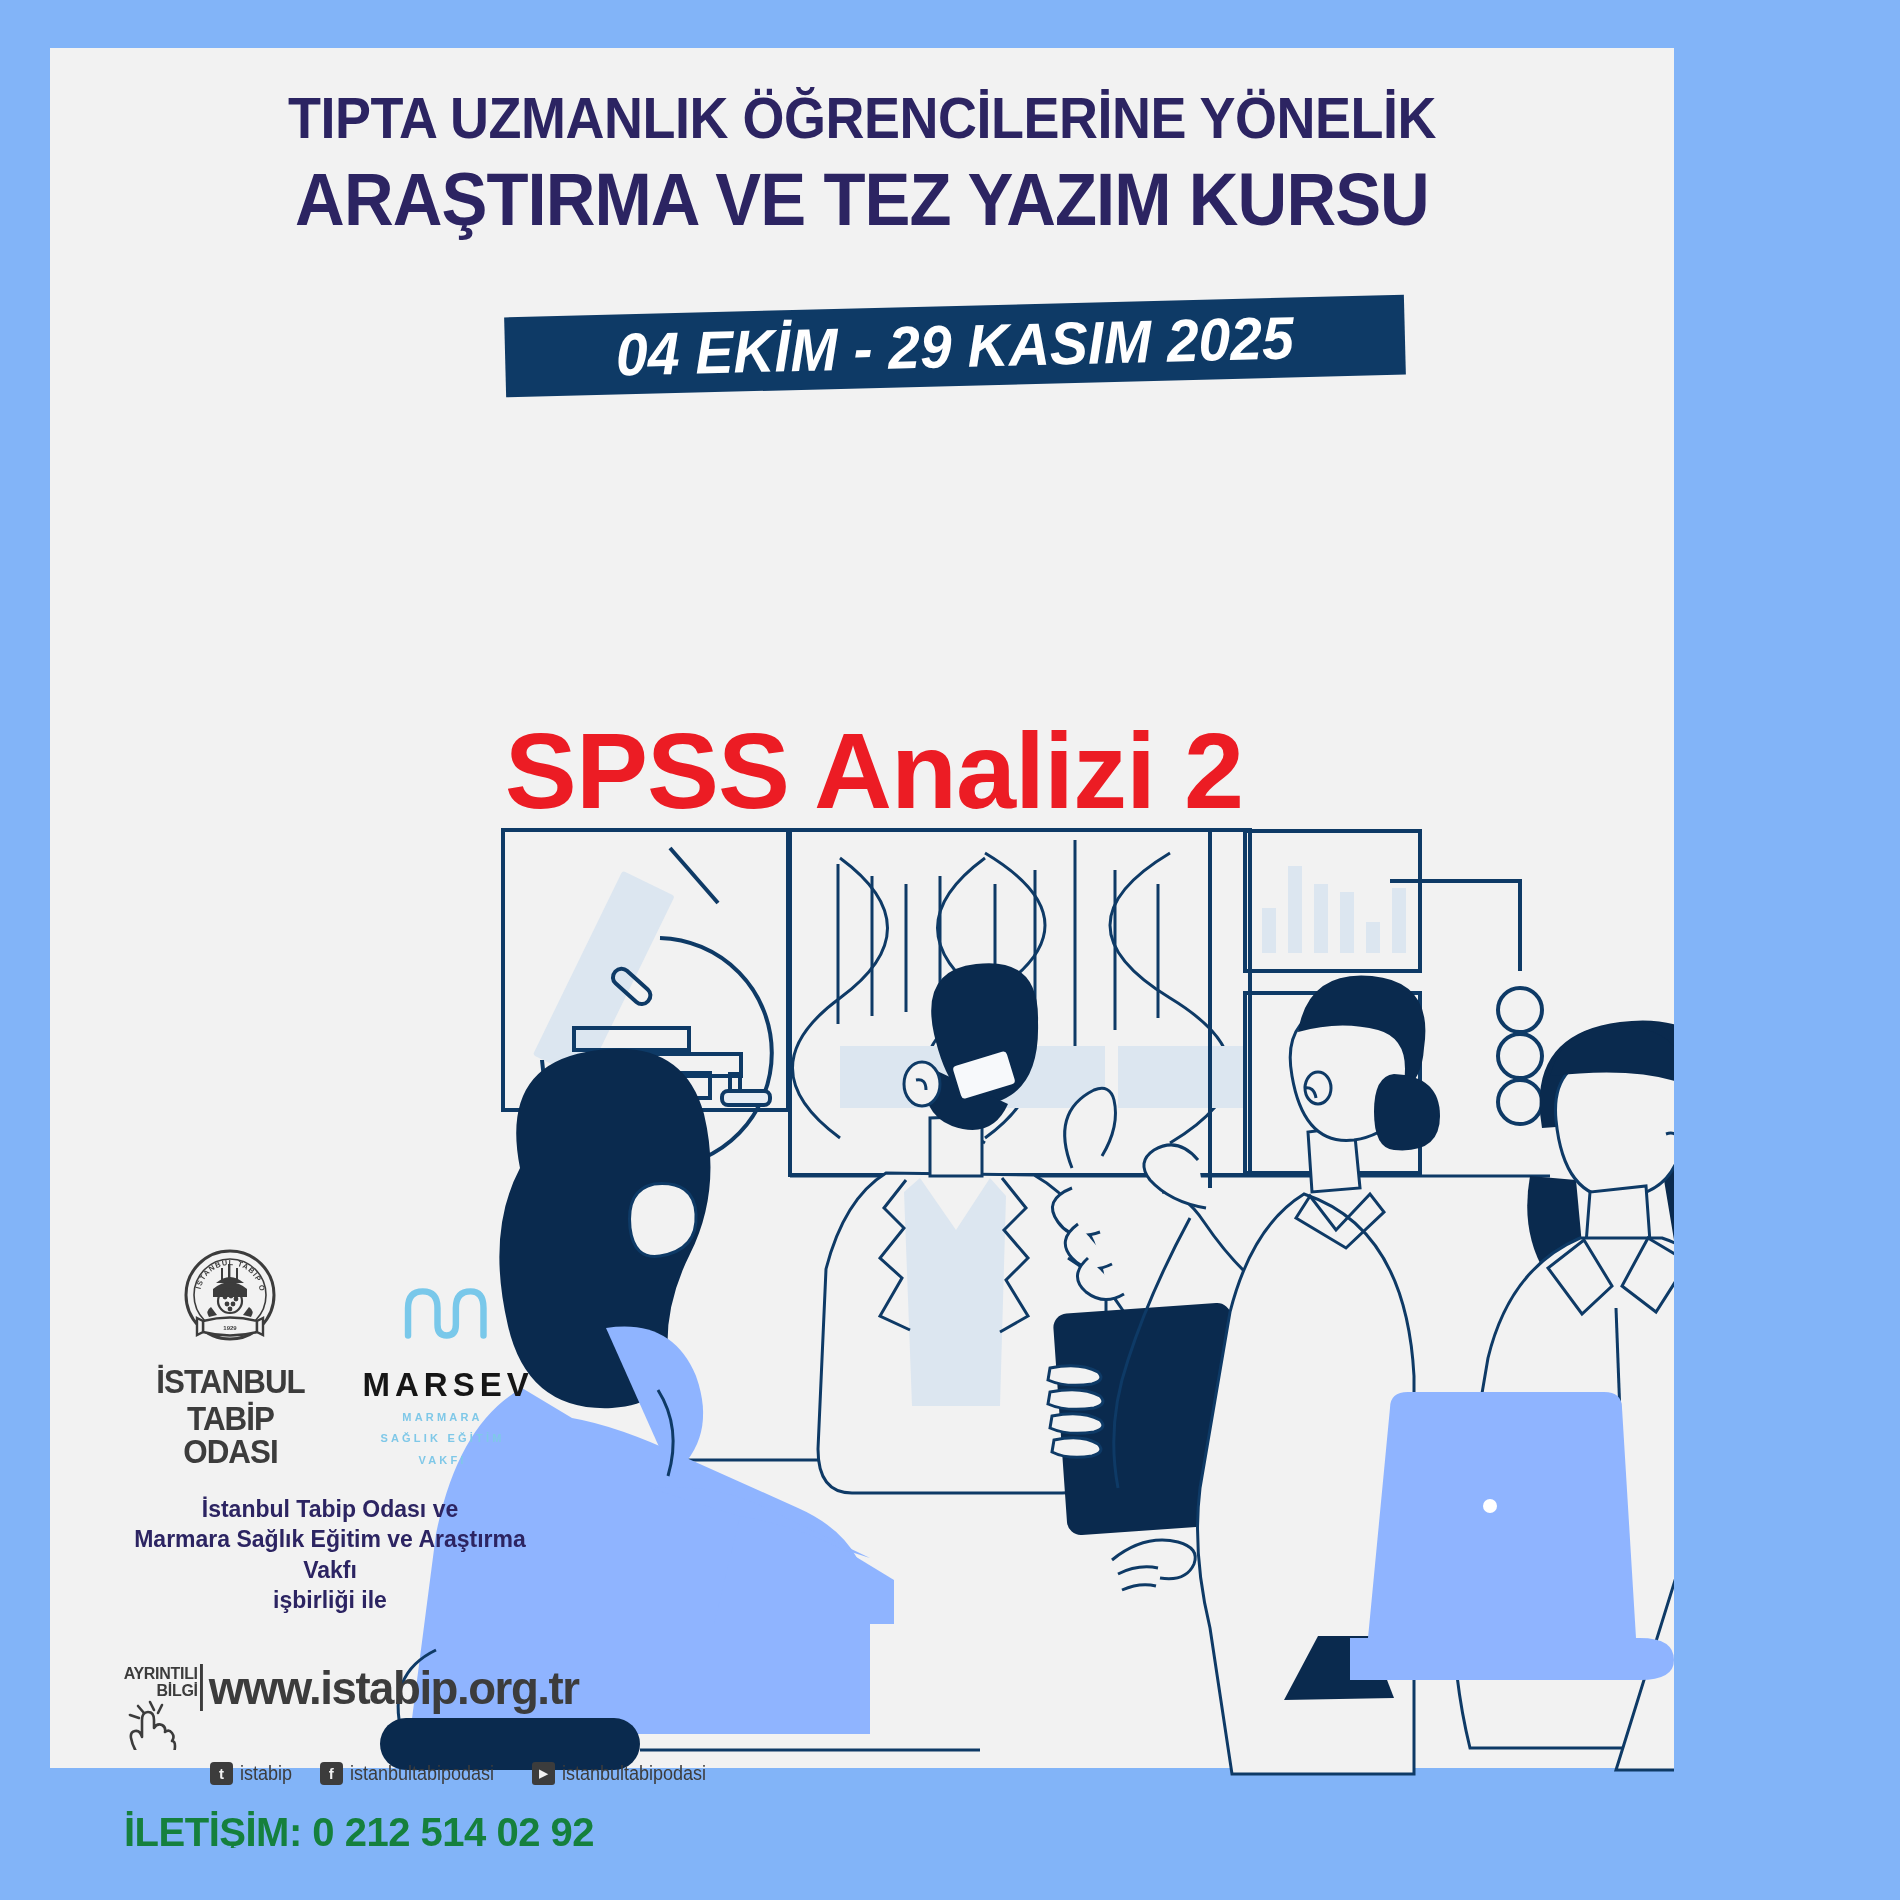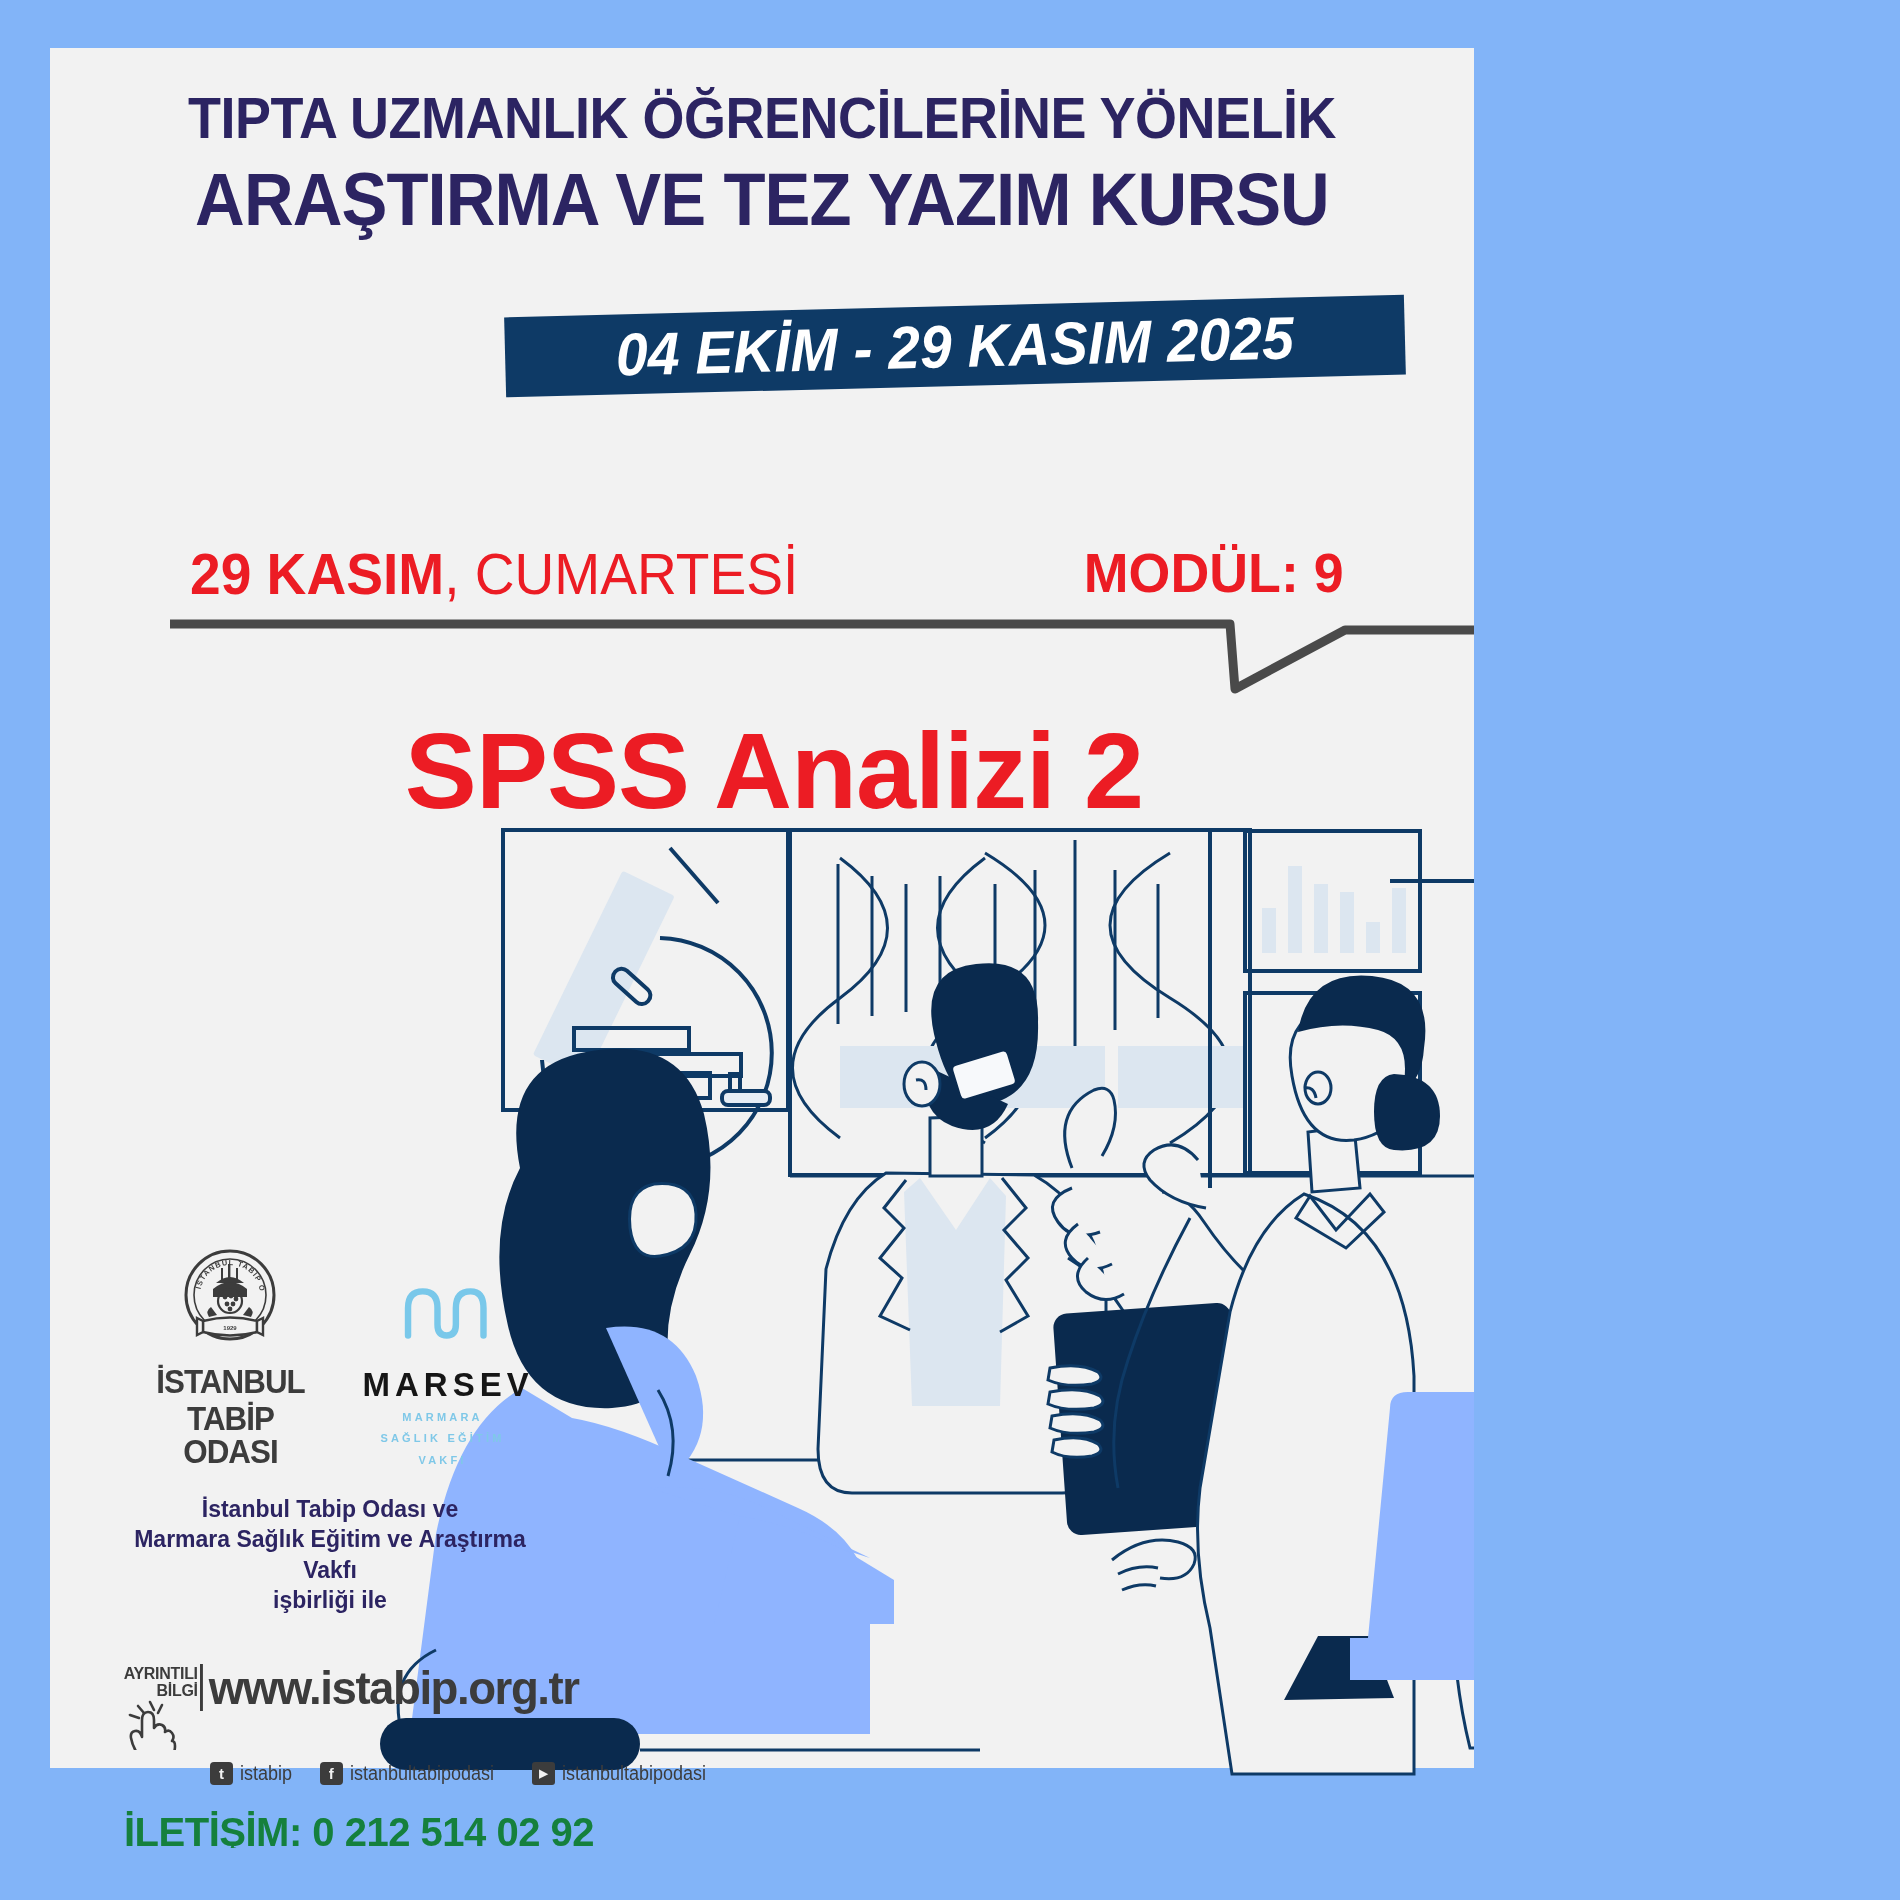--- a/index.html
+++ b/index.html
@@ -5,21 +5,21 @@
   html,body{margin:0;padding:0;}
   body{
     width:1900px;height:1900px;
     background:#82B4F8;
     font-family:"Liberation Sans", sans-serif;
     overflow:hidden;
   }
   .poster{
     position:absolute;
     left:50px;top:48px;
-    width:1424px;height:1800px;
+    width:1624px;height:1800px;
     background:#F2F2F2;
     overflow:hidden;
   }
 
   
   .hdr{
     position:absolute;left:0;top:0;width:100%;
     text-align:center;
   }
   .hdr-l1{
@@ -167,30 +167,20 @@
 
   <div class="hdr">
     <div class="hdr-l1">TIPTA UZMANLIK ÖĞRENCİLERİNE YÖNELİK</div>
     <div class="hdr-l2">ARAŞTIRMA VE TEZ YAZIM KURSU</div>
   </div>
 
   <div class="ribbon">
     <span>04 EKİM - 29 KASIM 2025</span>
   </div>
 
-  <div class="dayrow">
-    <div class="daytxt">
-      <b>29 KASIM</b><i>, CUMARTESİ</i>
-    </div>
-    <div class="modul">MODÜL: 9</div>
-
-    <svg class="divider" viewBox="0 0 1560 90">
-      <path d="M0,8 L1060,8 L1065,73 L1175,14 L1560,14" fill="none" stroke="#4A4A4A" stroke-width="9" stroke-linecap="round" stroke-linejoin="round"></path>
-    </svg>
-  </div>
 
   <div class="maintitle">SPSS Analizi 2</div>
 
   <svg class="illo" viewBox="0 0 1800 1060">
     <defs>
       <clipPath id="clipAll">
           <rect x="0" y="0" width="1800" height="1060"></rect>
         </clipPath>
     </defs>
     <g clip-path="url(#clipAll)">

